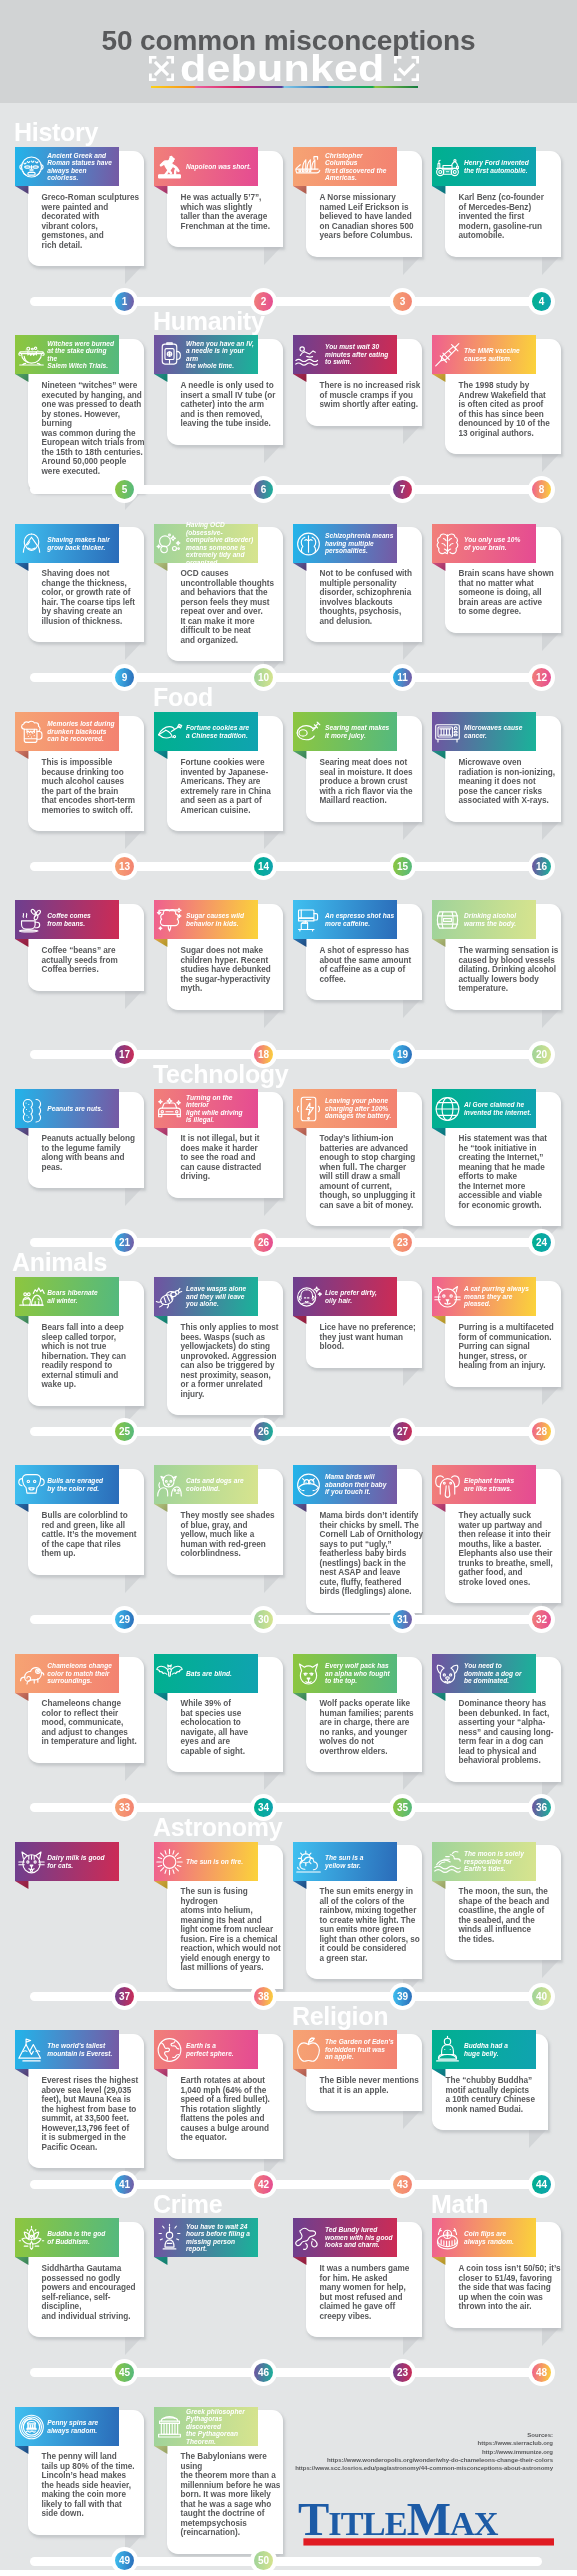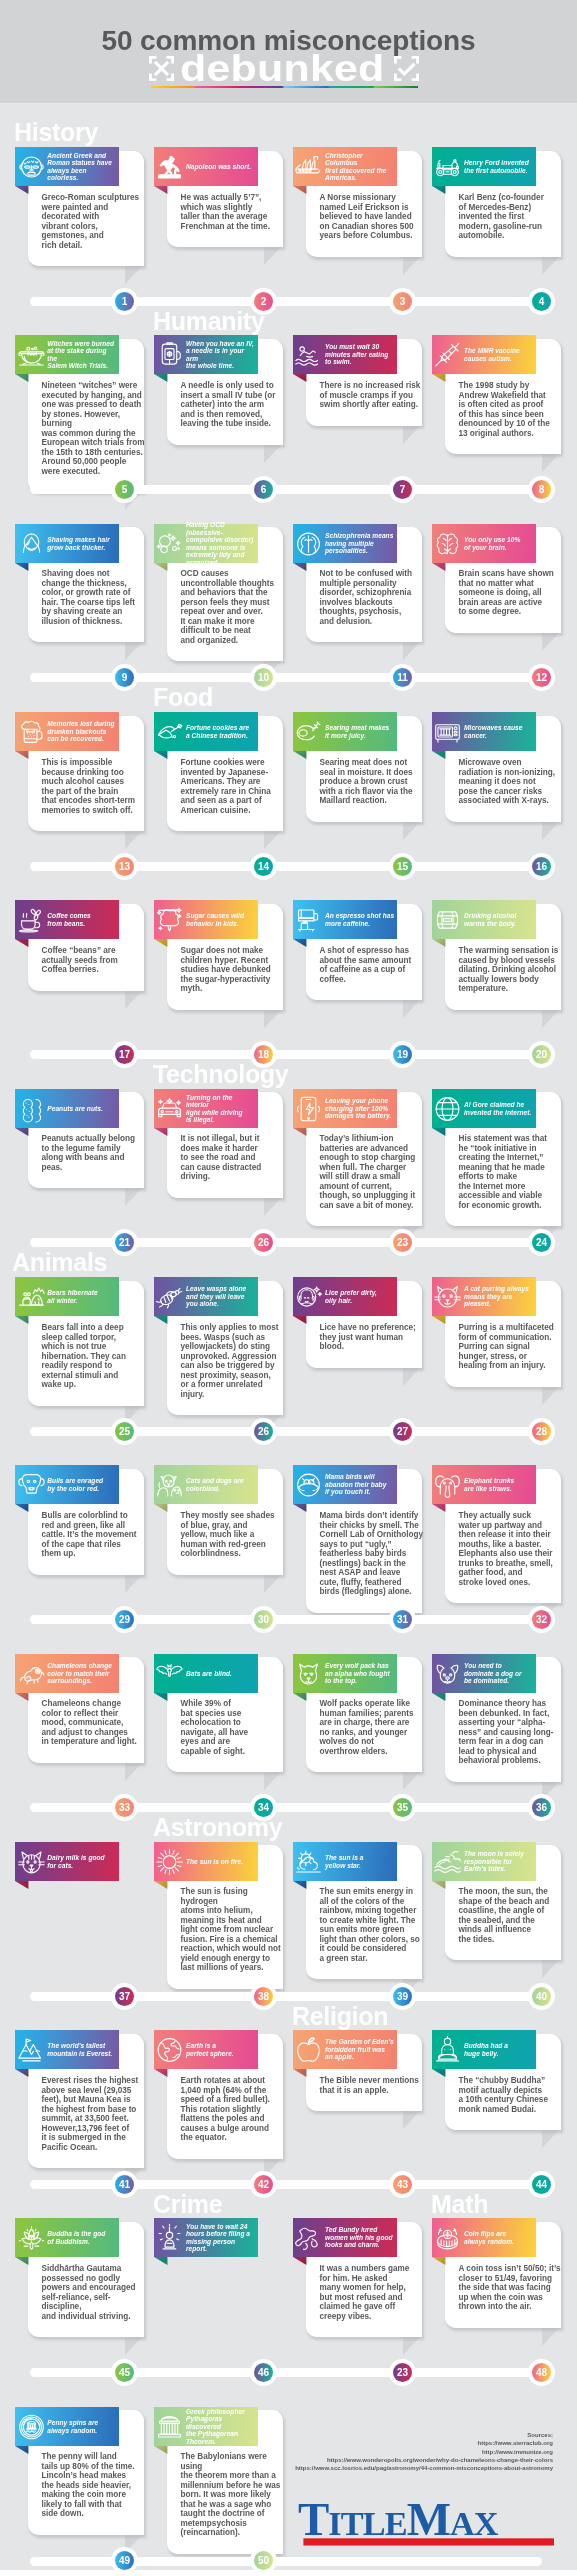--- a/index.html
+++ b/index.html
@@ -1551,21 +1551,21 @@
         <svg width="29" height="30" viewBox="0 0 32 32" fill="none" stroke="#fff" stroke-width="1.25" stroke-linecap="round" stroke-linejoin="round">
           <path d="M16 10c-1.5-1.2-3.2-1.8-5-1.8-4 0-7 3.4-7 8.2 0 6 4 12 7.5 12 1.6 0 2.8-.8 4.5-.8s2.9.8 4.5.8C24 28.4 28 22.4 28 16.4c0-4.8-3-8.2-7-8.2-1.8 0-3.5.6-5 1.8z"></path>
           <path d="M16 9c0-3 1.5-5.5 4-6.5"></path>
           <path d="M16.5 7.5c2.5-.5 5-2 6-4.5-2.5-.5-5.5.8-6 4.5z"></path>
         </svg>
       </div>
       <div class="rib-tx">The Garden of Eden’s
 forbidden fruit was
 an apple.</div>
     </div>
-<div class="card" style="left:445px;top:2034px">
+<div class="card" style="left:432px;top:2034px">
       <div class="body">The “chubby Buddha”
 motif actually depicts
 a 10th century Chinese
 monk named Budai.</div>
     </div>
 <div class="rib" style="left:432px;top:2030px">
       <div class="rib-b" style="background:linear-gradient(95deg,#00b08f 0%,#10a3b0 100%)"></div>
       <div class="fold">
         <svg width="13.5" height="8" viewBox="0 0 15 9">
           <defs>

